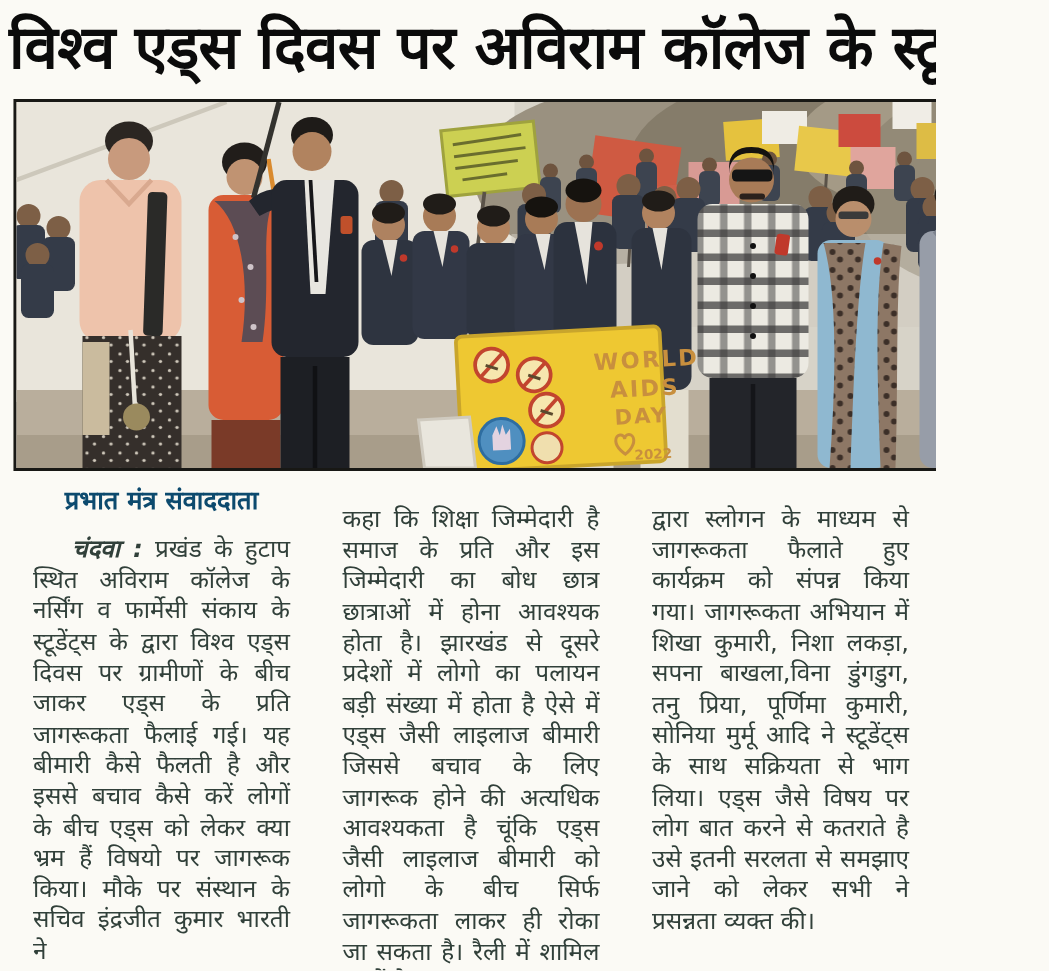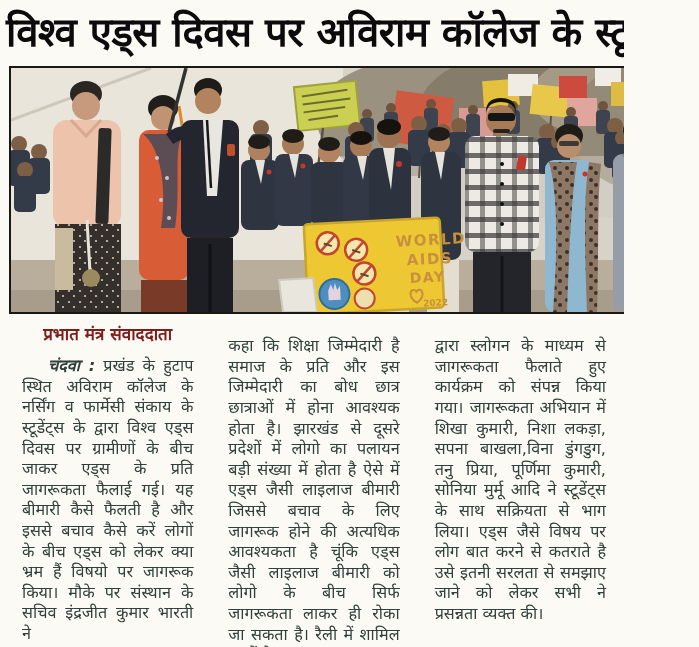--- a/index.html
+++ b/index.html
@@ -38,21 +38,21 @@
   .article{
     display:flex;
     gap:11px;
     padding:4px 6px 0 10px;
   }
   .col{width:222px;}
   .byline{
     text-align:center;
     font-weight:700;
     font-size:17px;
-    color:#7f1d1d;
+    color:#0c4a6e;
     line-height:20px;
     font-family:"DejaVu Sans","Liberation Sans",sans-serif;
   }
   .body-text{
     margin:12px;
     font-size:16.2px;
     line-height:20.6px;
     text-align:justify;
     color:#31403a;
     font-family:"DejaVu Sans","Liberation Sans",sans-serif;

